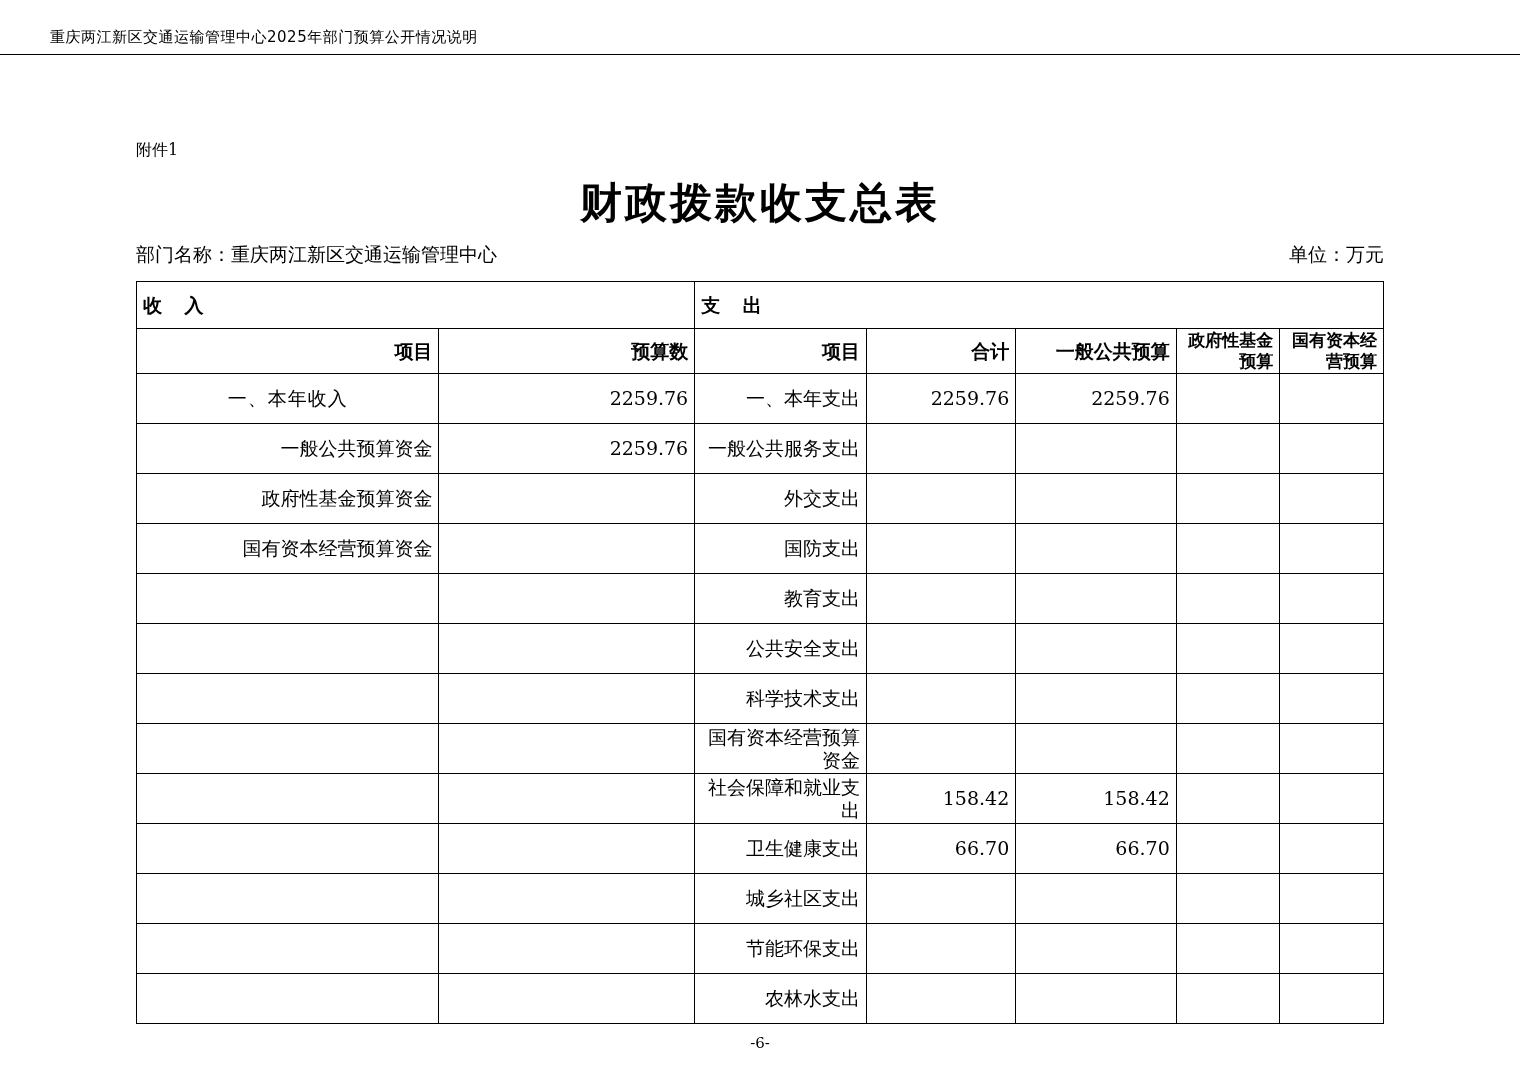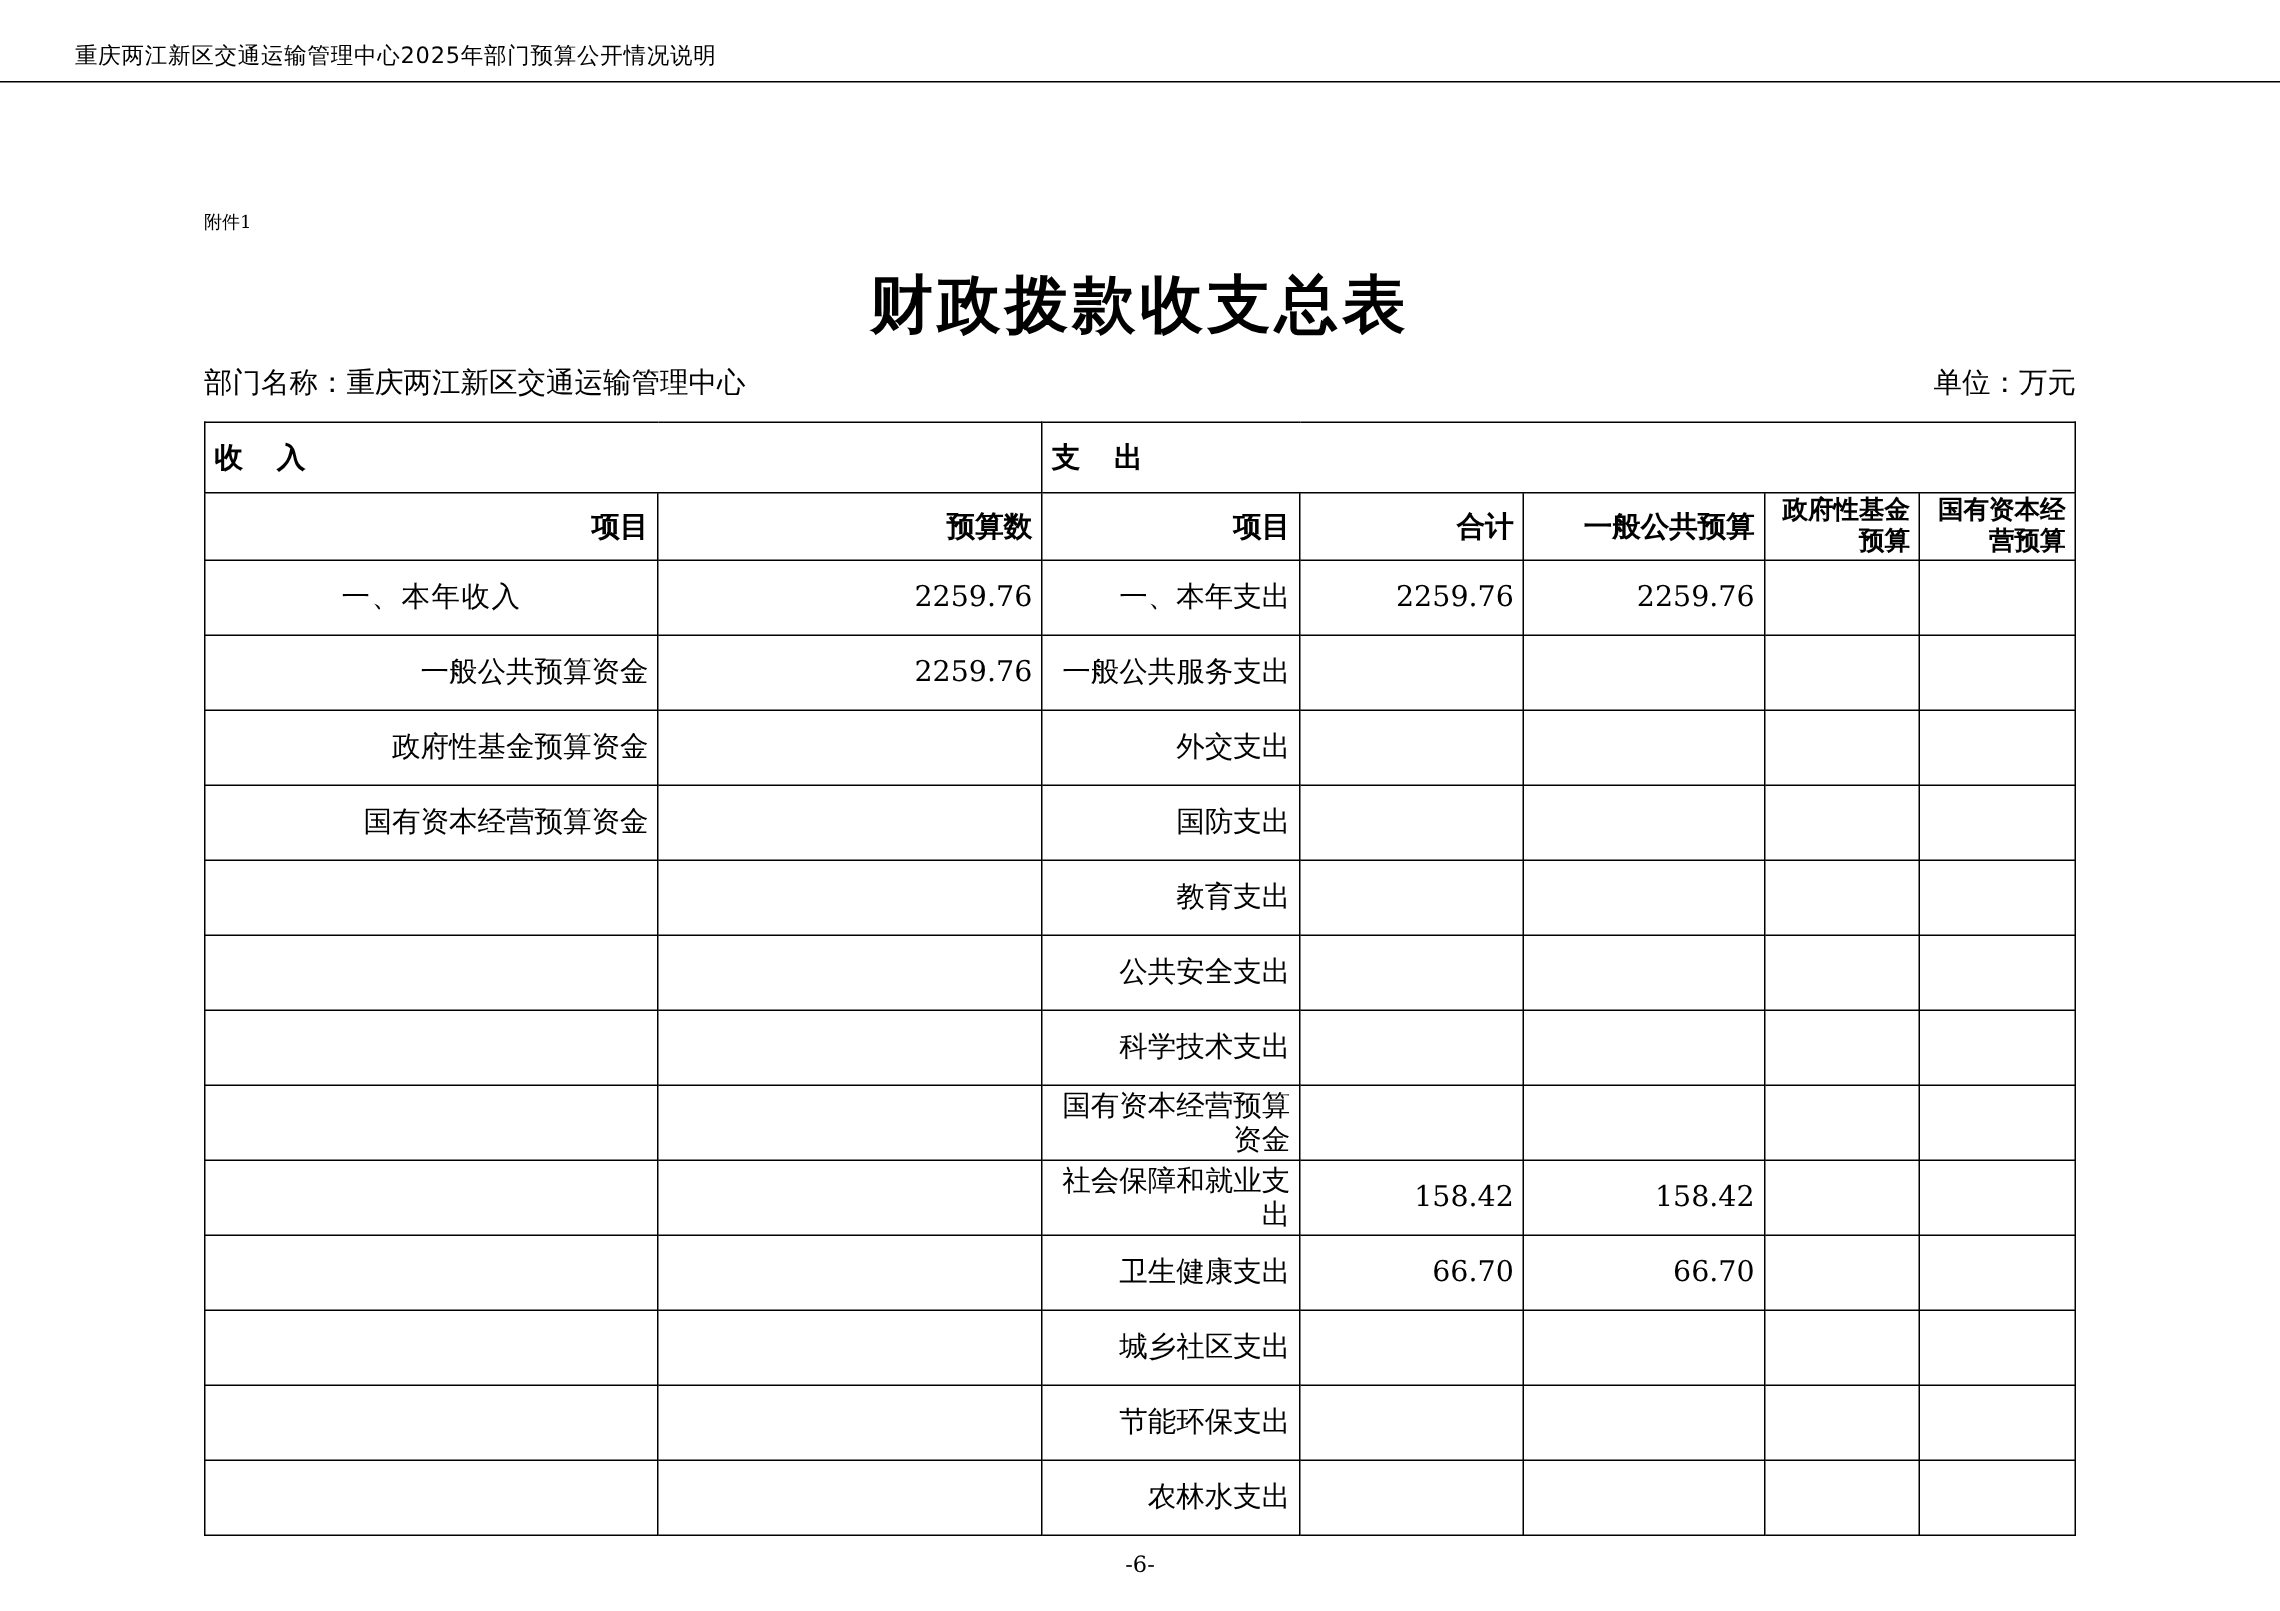--- a/index.html
+++ b/index.html
@@ -33,21 +33,21 @@
     top: 54px;
     left: 0px;
     width: 1520px;
     height: 1px;
     background: #000000;
   }
   .attachment-label {
     position: absolute;
     top: 140px;
     left: 136px;
-    font-size: 12px;
+    font-size: 16px;
     font-family: "DejaVu Serif", "Liberation Serif", serif;
   }
   .doc-title {
     position: absolute;
     top: 175px;
     left: 0;
     width: 1520px;
     text-align: center;
     font-size: 42px;
     font-weight: bold;

